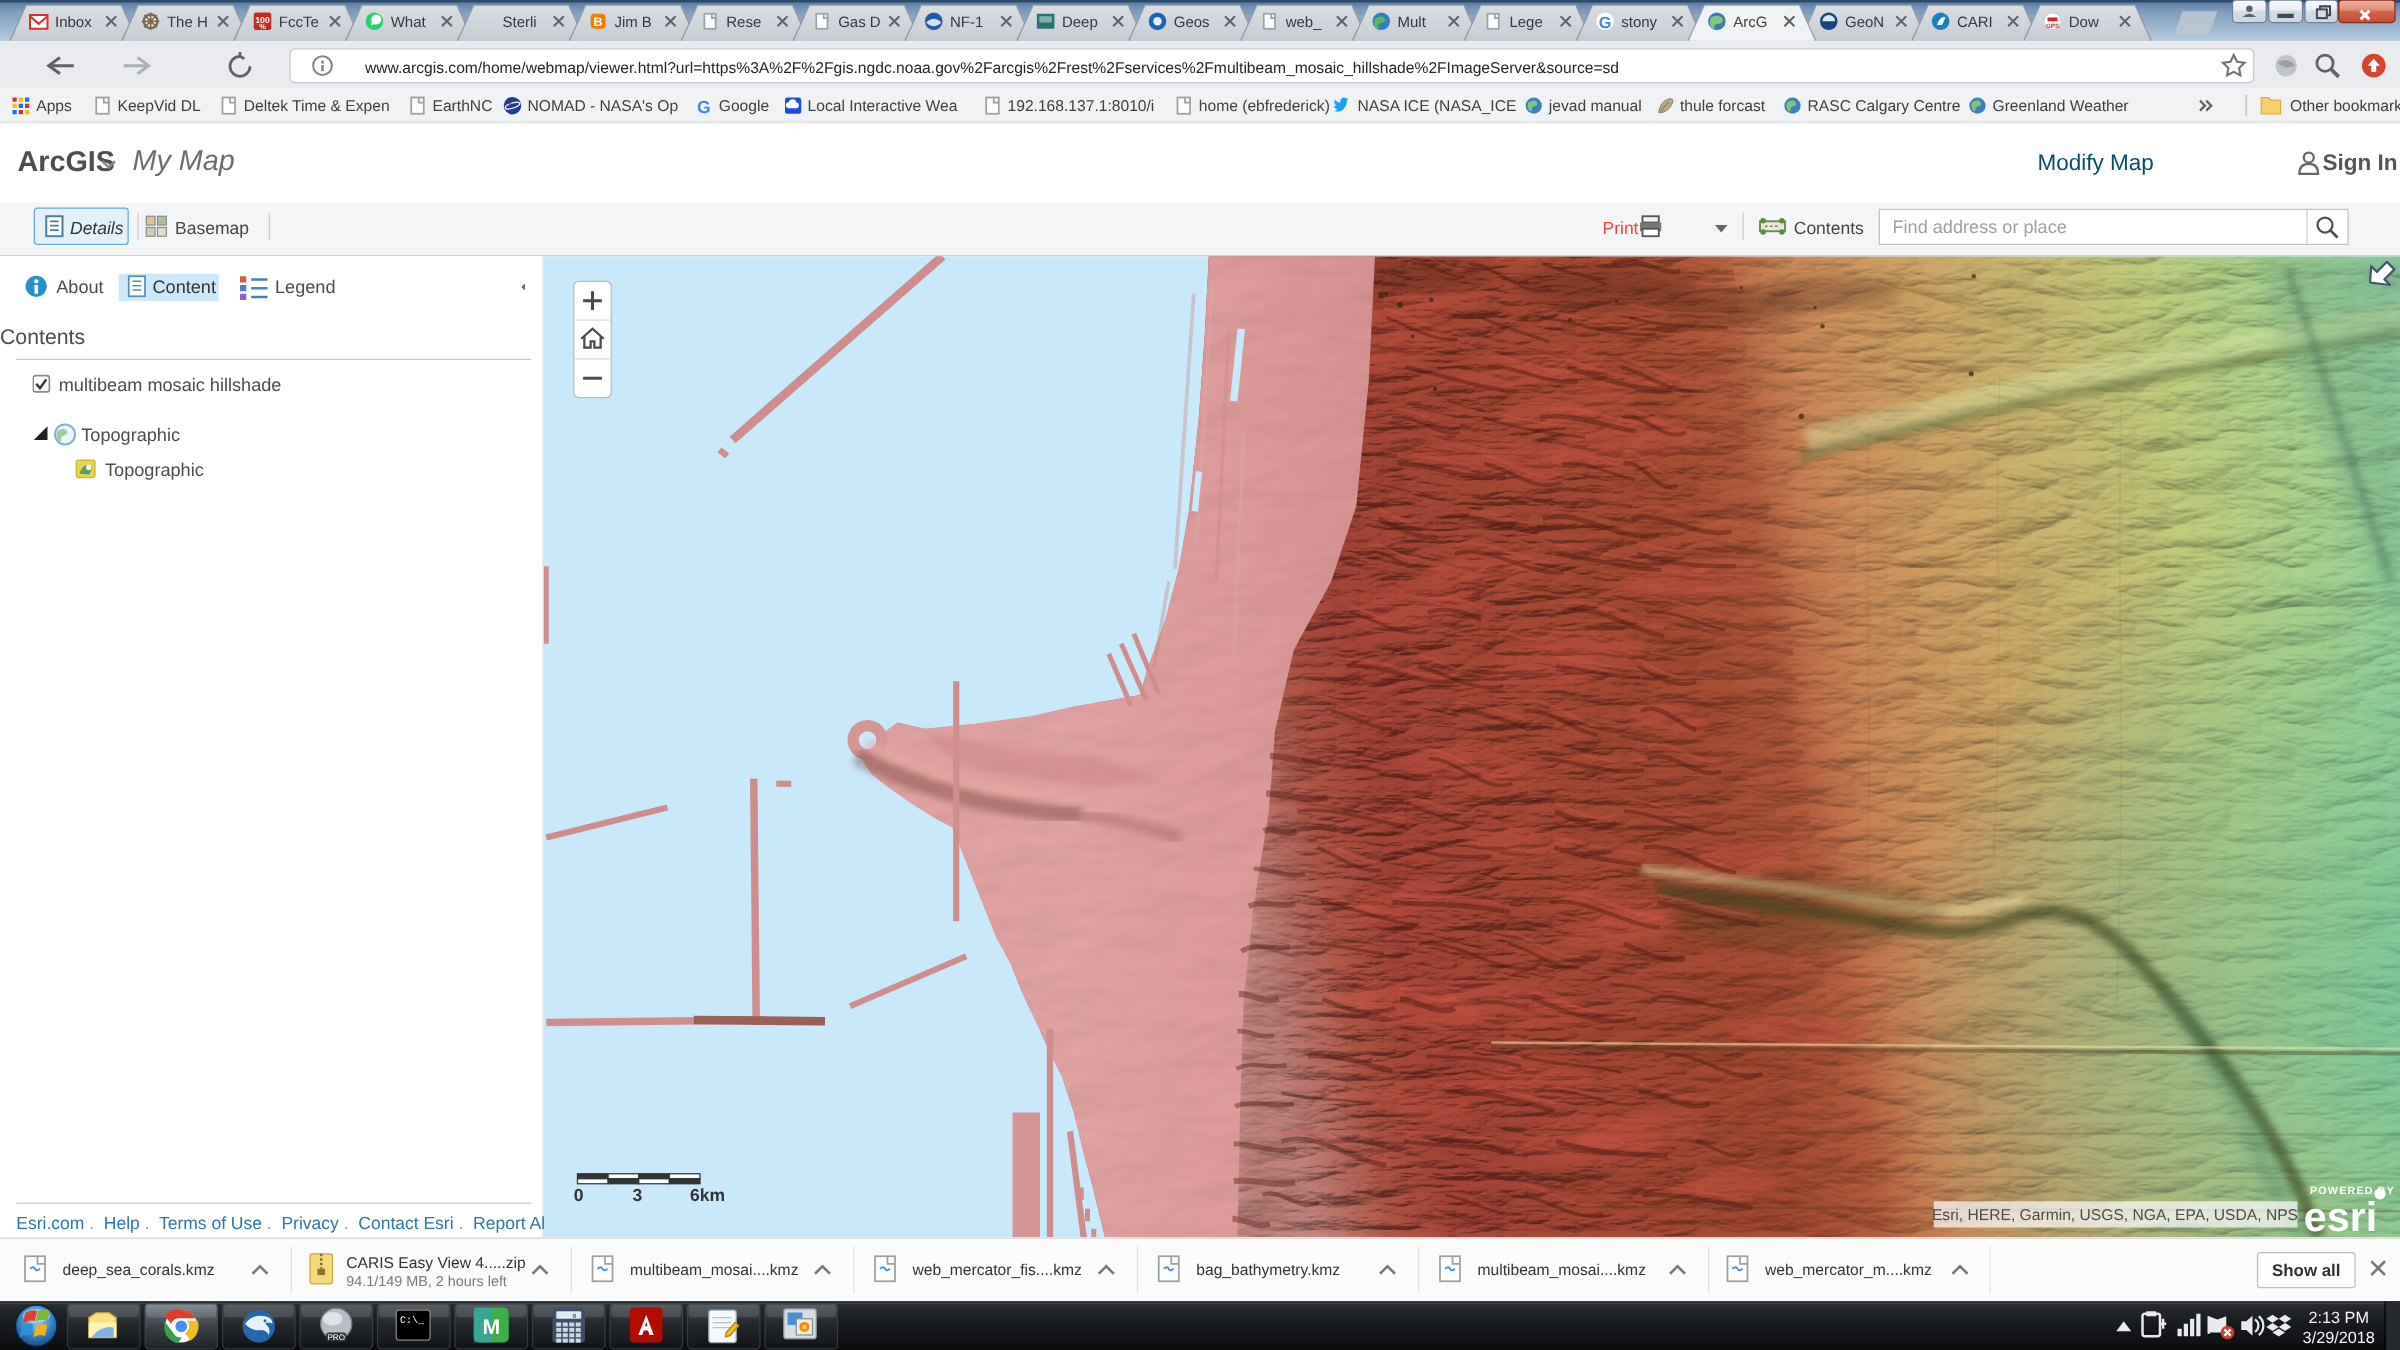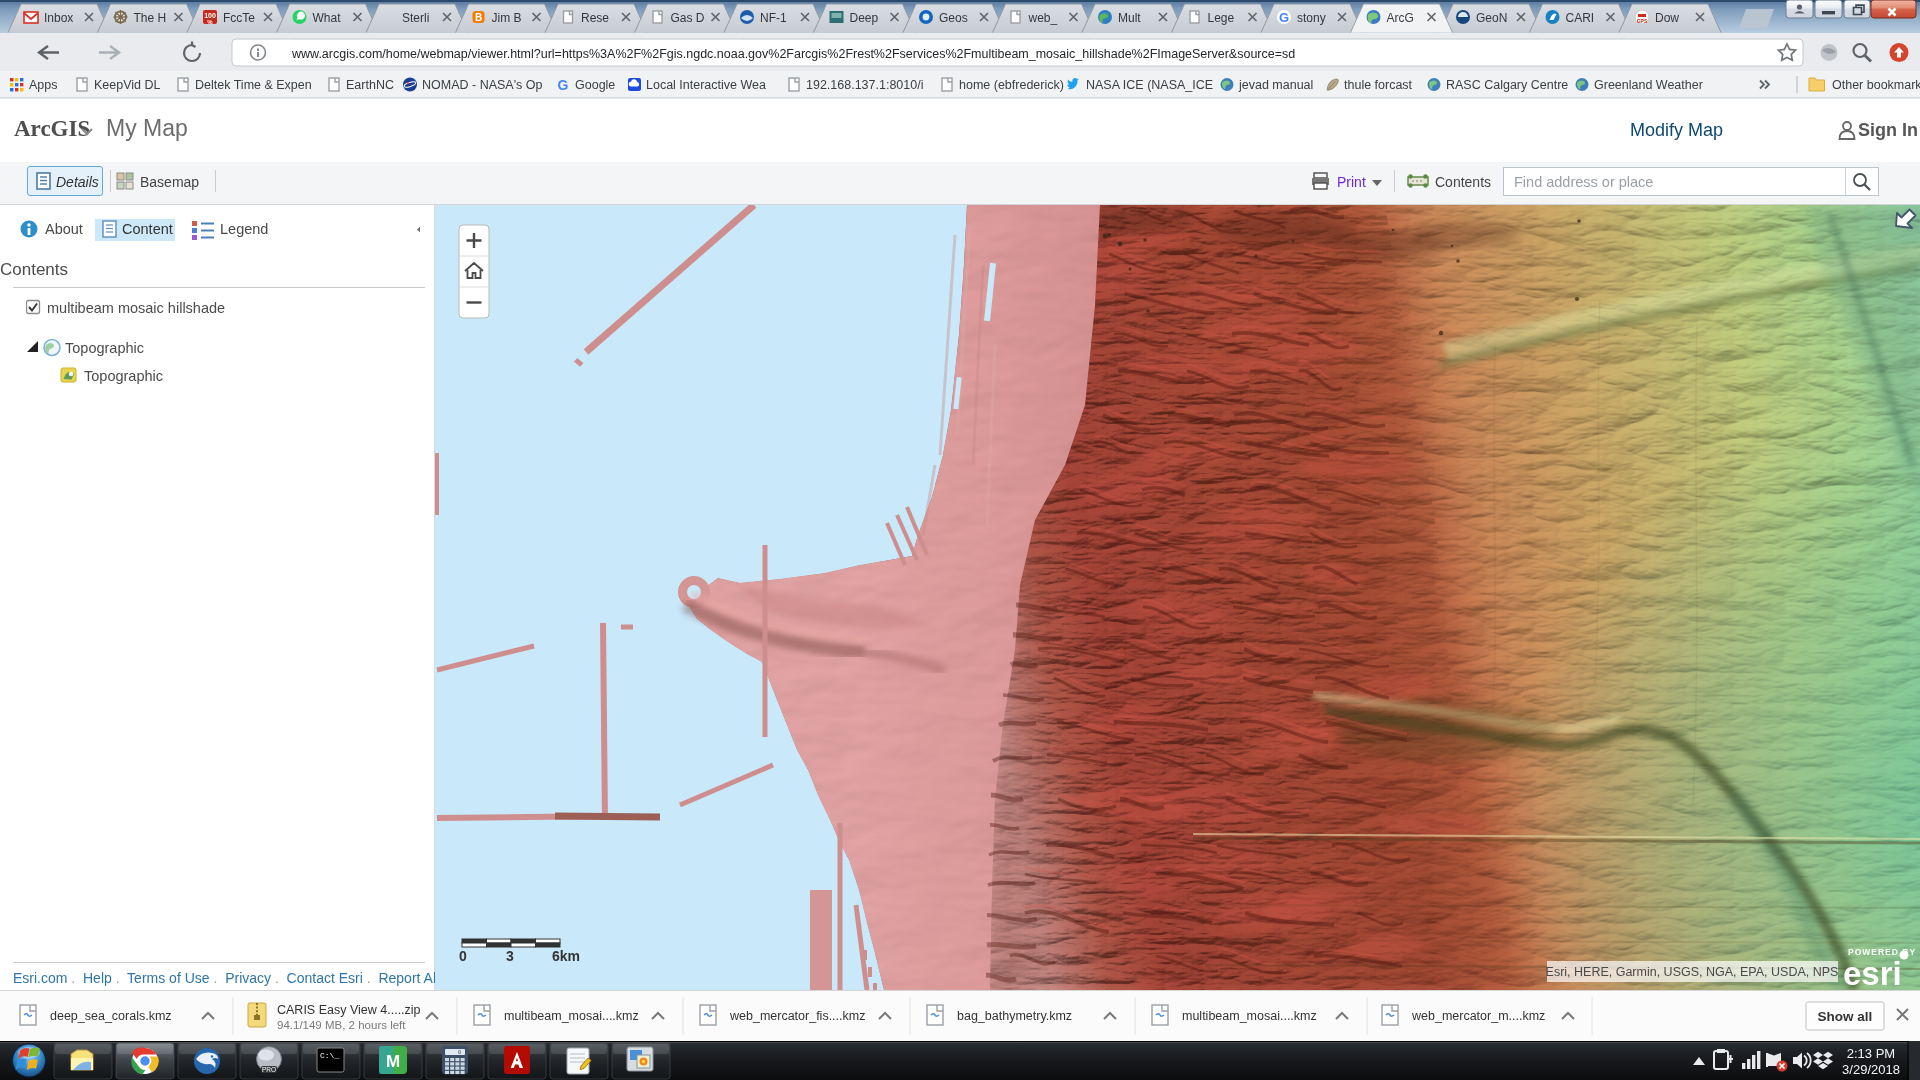--- a/index.html
+++ b/index.html
@@ -217,25 +217,25 @@
       <text x="1446" y="18" font-size="12.5" fill="#3c4043">RASC Calgary Centre</text>
       <circle cx="1582" cy="13.5" r="6.5" fill="#3f7fbc"></circle>
       <path d="M1577.5 11 q4 -2.6 6.5 -.8 q2.4 2.4 -.8 3.6 q-4 1 -2.6 3.6 l-1.6 .8 q-2.8 -3.6 -1.5 -7.2z" fill="#7fc47f"></path>
       <text x="1594" y="18" font-size="12.5" fill="#3c4043">Greenland Weather</text>
       <path d="M1760 9.5 l4 4 -4 4 m5 -8 l4 4 -4 4" stroke="#5f6368" stroke-width="1.8" fill="none"></path>
       <line x1="1797" y1="5" x2="1797" y2="22" stroke="#c6cace" stroke-width="1.5"></line>
       <path d="M1809 7 h6 l1.5 2 h8 v11 h-15.5z" fill="#f7cf6a" stroke="#dcaf3c" stroke-width="1"></path>
       <text x="1832" y="18" font-size="12.5" fill="#3c4043">Other bookmarks</text>
     </svg>
 <div class="abs" style="left:0;top:98px;width:1920px;height:64px;background:#fff;border-top:1px solid #e4e6e8;"></div>
-<div class="abs" style="left:14px;top:116px;font-size:23px;font-weight:bold;color:#4e4e4e;font-family:Liberation Serif, serif;">ArcGIS</div>
+<div class="abs" style="left:14px;top:116px;font-size:23px;font-weight:bold;color:#4e4e4e;">ArcGIS</div>
     <svg class="abs" style="left:80px;top:127px" width="14" height="10" xmlns="http://www.w3.org/2000/svg">
       <path d="M2 2 l5 5 5 -5" fill="none" stroke="#8a8a8a" stroke-width="2"></path>
     </svg>
-<div class="abs" style="left:106px;top:115px;font-size:23px;color:#6d6d6d;">My Map</div>
+<div class="abs" style="left:106px;top:115px;font-size:23px;color:#6d6d6d;font-style:italic;">My Map</div>
 <div class="abs" style="left:1630px;top:120px;font-size:18px;color:#0c4a6e;white-space:nowrap;">Modify Map</div>
 <svg class="abs" style="left:1836px;top:119px" width="22" height="22" xmlns="http://www.w3.org/2000/svg">
       <circle cx="11" cy="7" r="4" fill="none" stroke="#666" stroke-width="1.8"></circle>
       <path d="M3.5 20 q0 -8 7.5 -8 q7.5 0 7.5 8z" fill="none" stroke="#666" stroke-width="1.8"></path>
     </svg>
 <div class="abs" style="left:1858px;top:120px;font-size:18px;color:#555;white-space:nowrap;font-weight:bold;">Sign In</div>
 
 <div class="abs" style="left:0;top:162px;width:1920px;height:43px;background:#f4f5f6;border-bottom:1px solid #d2d5d8;"></div>
 <div class="abs" style="left:27px;top:166px;width:76px;height:30px;background:#e4f1fa;border:1px solid #64a8d8;border-radius:3px;"></div>
 <svg class="abs" style="left:36px;top:172px" width="17" height="18" xmlns="http://www.w3.org/2000/svg">
@@ -252,21 +252,21 @@
       <rect x="1" y="10" width="7" height="7" fill="#c5d4bd" stroke="#8c8c8c"></rect>
       <rect x="10" y="10" width="7" height="7" fill="#e5e0cf" stroke="#8c8c8c"></rect>
     </svg>
 <div class="abs" style="left:140px;top:174px;font-size:14px;color:#444;text-align:right;">Basemap</div>
 <div class="abs" style="left:215px;top:170px;width:1px;height:22px;background:#ccc;"></div>
 <svg class="abs" style="left:1311px;top:172px" width="20" height="18" xmlns="http://www.w3.org/2000/svg">
       <rect x="3" y="1" width="13" height="5" fill="none" stroke="#555" stroke-width="1.5"></rect>
       <rect x="1" y="6" width="17" height="7" fill="#777"></rect>
       <rect x="3" y="11" width="13" height="6" fill="#fff" stroke="#555" stroke-width="1.5"></rect>
     </svg>
-<div class="abs" style="left:1337px;top:174px;font-size:14px;color:#6d28d9;">Print</div>
+<div class="abs" style="left:1282px;top:174px;font-size:14px;color:#ef4444;">Print</div>
 <div class="abs" style="left:1372px;top:180px;width:0;height:0;border-left:5px solid transparent;border-right:5px solid transparent;border-top:6px solid #666;"></div>
 <div class="abs" style="left:1394px;top:170px;width:1px;height:22px;background:#ccc;"></div>
 <svg class="abs" style="left:1407px;top:173px" width="22" height="16" xmlns="http://www.w3.org/2000/svg">
       <rect x="1" y="4" width="20" height="8" fill="#e8e4d8" stroke="#6a8a4f" stroke-width="1.5"></rect>
       <circle cx="3.5" cy="3.5" r="2.2" fill="#5a8a3c"></circle>
       <circle cx="18.5" cy="3.5" r="2.2" fill="#5a8a3c"></circle>
       <circle cx="3.5" cy="12.5" r="2.2" fill="#5a8a3c"></circle>
       <circle cx="18.5" cy="12.5" r="2.2" fill="#5a8a3c"></circle>
       <line x1="5" y1="8" x2="17" y2="8" stroke="#6a8a4f" stroke-width="1.2" stroke-dasharray="2 2"></line>
     </svg>

